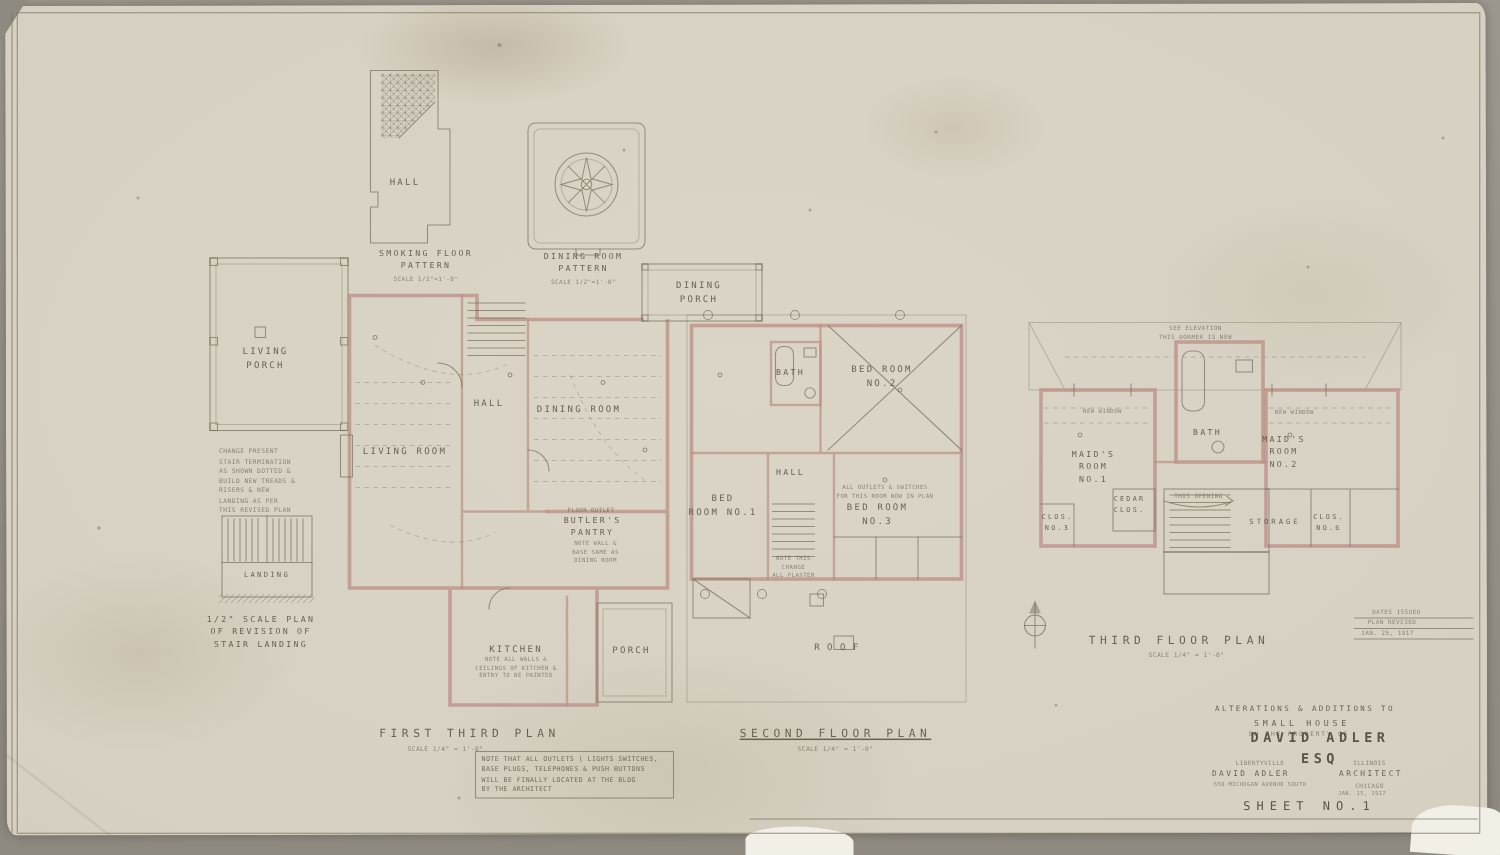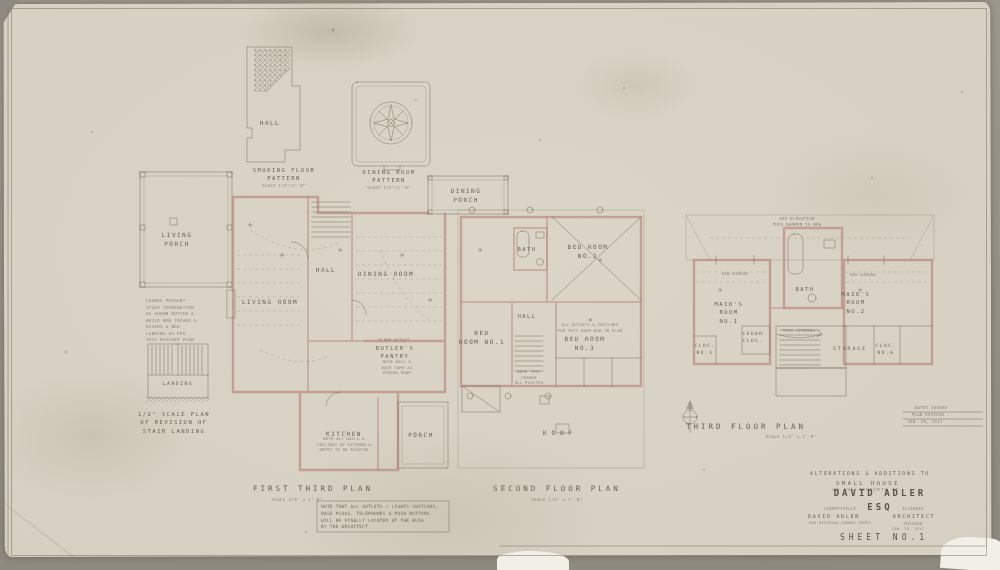--- a/index.html
+++ b/index.html
@@ -249,21 +249,21 @@
 ROOM NO.1</div>
   <div class="lbl faint" style="left:590px;top:328px;font-size:3.8px;">ALL OUTLETS &amp; SWITCHES
 FOR THIS ROOM NOW IN PLAN</div>
   <div class="lbl" style="left:585px;top:343px;font-size:6px;">BED ROOM
 NO.3</div>
   <div class="lbl" style="left:527px;top:316px;font-size:5.5px;">HALL</div>
   <div class="lbl faint" style="left:529px;top:378px;font-size:3.8px;">NOTE THIS
 CHANGE
 ALL PLASTER</div>
   <div class="lbl" style="left:560px;top:432px;font-size:6px;letter-spacing:5px;">ROOF</div>
-  <div class="lbl" style="left:557px;top:489px;font-size:7.5px;letter-spacing:3px;">SECOND FLOOR PLAN</div>
+  <div class="lbl" style="left:557px;top:489px;font-size:7.5px;letter-spacing:3px;text-decoration:underline;">SECOND FLOOR PLAN</div>
   <div class="lbl faint" style="left:557px;top:500px;font-size:4.2px;">SCALE  1/4" = 1'-0"</div>
 
   <div class="lbl faint" style="left:797px;top:222px;font-size:4px;">SEE ELEVATION
 THIS DORMER IS NEW</div>
   <div class="lbl faint" style="left:735px;top:274px;font-size:3.8px;">NEW WINDOW</div>
   <div class="lbl faint" style="left:863px;top:275px;font-size:3.8px;">NEW WINDOW</div>
   <div class="lbl" style="left:805px;top:289px;font-size:5.5px;">BATH</div>
   <div class="lbl" style="left:729px;top:312px;font-size:5.5px;">MAID'S
 ROOM
 NO.1</div>
@@ -271,32 +271,32 @@
 ROOM
 NO.2</div>
   <div class="lbl" style="left:705px;top:350px;font-size:4.5px;">CLOS.
 NO.3</div>
   <div class="lbl" style="left:753px;top:338px;font-size:4.5px;">CEDAR
 CLOS.</div>
   <div class="lbl faint" style="left:799px;top:331px;font-size:4px;">THIS OPENING</div>
   <div class="lbl" style="left:850px;top:349px;font-size:4.8px;letter-spacing:2px;">STORAGE</div>
   <div class="lbl" style="left:886px;top:350px;font-size:4.5px;">CLOS.
 NO.6</div>
-  <div class="lbl" style="left:746px;top:427px;font-size:7.5px;letter-spacing:3px;">THIRD FLOOR PLAN</div>
+  <div class="lbl" style="left:786px;top:427px;font-size:7.5px;letter-spacing:3px;">THIRD FLOOR PLAN</div>
   <div class="lbl faint" style="left:791px;top:437px;font-size:4.2px;">SCALE  1/4" = 1'-0"</div>
 
   <div class="lbl faint" style="left:931px;top:408px;font-size:4px;">DATES ISSUED</div>
   <div class="lbl faint" style="left:928px;top:415px;font-size:4px;">PLAN REVISED</div>
   <div class="lbl faint" style="left:925px;top:422px;font-size:4px;">JAN. 25, 1917</div>
 
   <div class="lbl" style="left:870px;top:474px;font-size:5px;letter-spacing:1.6px;">ALTERATIONS &amp; ADDITIONS TO</div>
   <div class="lbl" style="left:868px;top:483px;font-size:5.5px;letter-spacing:2.5px;">SMALL HOUSE</div>
   <div class="lbl faint" style="left:866px;top:490px;font-size:4.2px;letter-spacing:1.2px;">ON THE PROPERTY OF</div>
   <div class="lbl" style="left:880px;top:500px;font-size:9px;letter-spacing:3px;color:rgba(80,73,58,.92);font-weight:bold;">DAVID ADLER ESQ</div>
   <div class="lbl faint" style="left:840px;top:509px;font-size:4px;">LIBERTYVILLE</div>
   <div class="lbl faint" style="left:913px;top:509px;font-size:4px;">ILLINOIS</div>
   <div class="lbl" style="left:834px;top:517px;font-size:5.2px;letter-spacing:1.6px;">DAVID ADLER</div>
   <div class="lbl" style="left:914px;top:517px;font-size:5.2px;letter-spacing:1.6px;">ARCHITECT</div>
   <div class="lbl faint" style="left:840px;top:524px;font-size:3.6px;">650 MICHIGAN AVENUE SOUTH</div>
   <div class="lbl faint" style="left:913px;top:524px;font-size:4px;">CHICAGO</div>
   <div class="lbl faint" style="left:908px;top:530px;font-size:3.6px;">JAN. 15, 1917</div>
-  <div class="lbl" style="left:873px;top:538px;font-size:8px;letter-spacing:4px;color:rgba(80,73,58,.9);margin-left:11px;">SHEET NO.1</div>
+  <div class="lbl" style="left:873px;top:538px;font-size:8px;letter-spacing:4px;color:rgba(80,73,58,.9);">SHEET NO.1</div>
 </div>
 
 </body></html>

